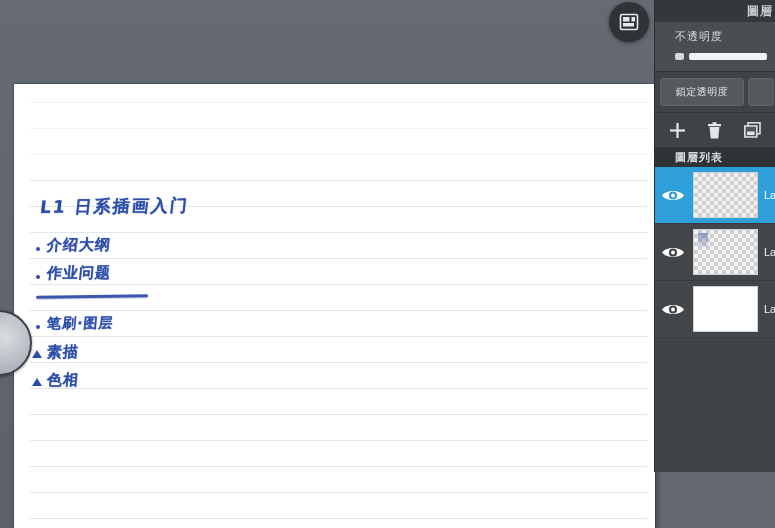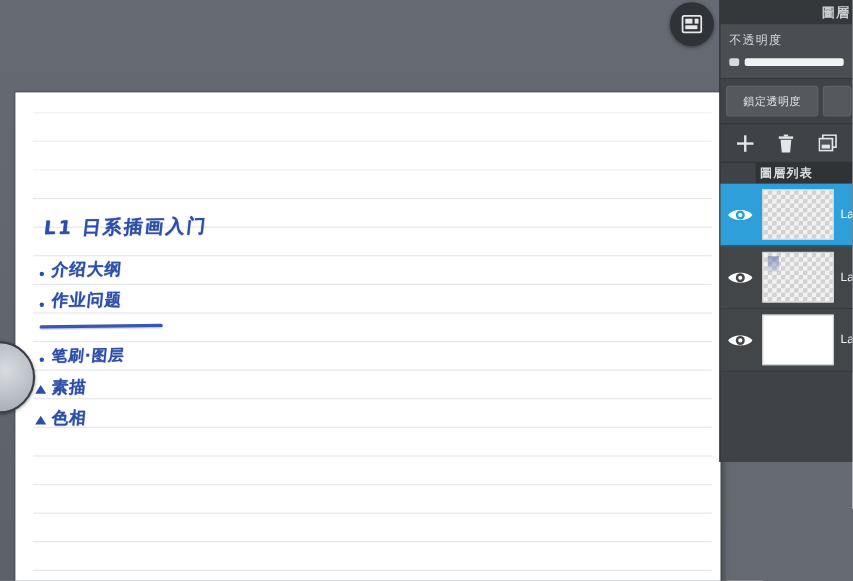--- a/index.html
+++ b/index.html
@@ -44,42 +44,42 @@
   .cam-bubble{position:absolute;left:-34px;top:310px;width:62px;height:62px;border-radius:50%;
     background:radial-gradient(circle at 60% 40%,#d9dde2,#aab0b7 70%,#8d939b 100%);
     border:2px solid #3b3f45;box-shadow:0 1px 3px rgba(0,0,0,.4);overflow:hidden;}
 
   
   .round-btn{position:absolute;left:609px;top:2px;width:40px;height:40px;border-radius:50%;
     background:#2f3236;display:flex;align-items:center;justify-content:center;
     box-shadow:0 1px 4px rgba(0,0,0,.45);cursor:pointer;}
 
   
-  .panel{position:absolute;right:0;top:0;width:120px;height:420px;background:#3f4246;
+  .panel{position:absolute;right:0;top:0;width:120px;height:472px;background:#3f4246;
     border-left:1px solid #2b2d30;}
   .panel-title{height:22px;background:#35383b;color:#c9ccd0;font-size:12px;
     display:flex;align-items:center;justify-content:flex-end;padding-right:2px;
     letter-spacing:1px;font-weight:700;}
-  .opacity-box{background:#4a4d51;padding:7px 8px 11px 8px;border-bottom:1px solid #303337;}
+  .opacity-box{background:#4a4d51;padding:7px 8px 11px 20px;border-bottom:1px solid #303337;}
   .opacity-label{color:#d6d9dc;font-size:11px;margin-bottom:9px;letter-spacing:1px;}
   .slider-row{display:flex;align-items:center;gap:5px;}
   .slider-knob{width:9px;height:7px;background:#d8dbde;border-radius:2px;flex:0 0 auto;}
   .slider-bar{flex:1;height:7px;background:#f1f2f3;border-radius:2px;}
   .btn-row{display:flex;gap:4px;padding:6px 5px;border-bottom:1px solid #303337;background:#3f4246;}
   .pbtn{flex:1;height:26px;background:#55585c;border:1px solid #5f6367;border-radius:3px;
     color:#e2e4e6;font-size:10px;display:flex;align-items:center;justify-content:center;
     gap:3px;cursor:pointer;letter-spacing:.5px;overflow:hidden;white-space:nowrap;}
   .pbtn.half{flex:0 0 82px;}
   .pbtn.stub{flex:0 0 24px;}
   .icon-row{display:flex;align-items:center;justify-content:space-around;
     height:34px;background:#3f4246;border-bottom:1px solid #303337;padding:0 4px;}
   .icon-btn{width:24px;height:24px;display:flex;align-items:center;justify-content:center;
     color:#dfe1e3;cursor:pointer;}
   .list-title{height:19px;background:#303335;color:#d9dcdf;font-size:11px;font-weight:700;
-    display:flex;align-items:center;padding-left:4px;letter-spacing:1px;margin-left:32px;}
+    display:flex;align-items:center;padding-left:20px;letter-spacing:1px;}
   .layers{background:#434649;}
   .layer{display:flex;align-items:center;height:56px;padding:0 0 0 4px;cursor:pointer;
     border-bottom:1px solid #383b3e;gap:6px;}
   .layer.selected{background:#2e9fd8;}
   .eye{width:28px;height:20px;flex:0 0 auto;display:flex;align-items:center;justify-content:center;}
   .thumb{width:63px;height:44px;flex:0 0 auto;border:1px solid #cfd2d4;background:#fff;position:relative;overflow:hidden;}
   .thumb.checker{
     background-image:
       linear-gradient(45deg,#cfcfcf 25%,transparent 25%,transparent 75%,#cfcfcf 75%),
       linear-gradient(45deg,#cfcfcf 25%,transparent 25%,transparent 75%,#cfcfcf 75%);

